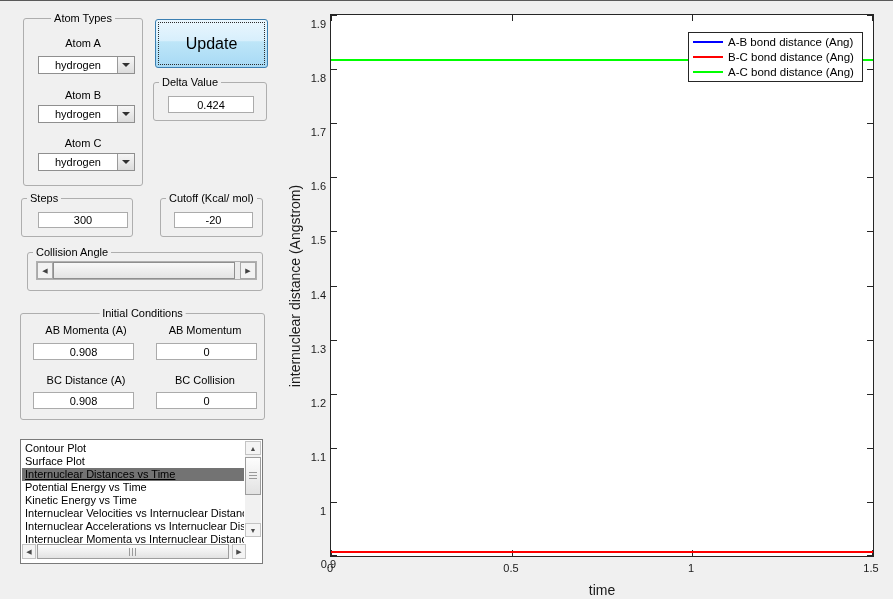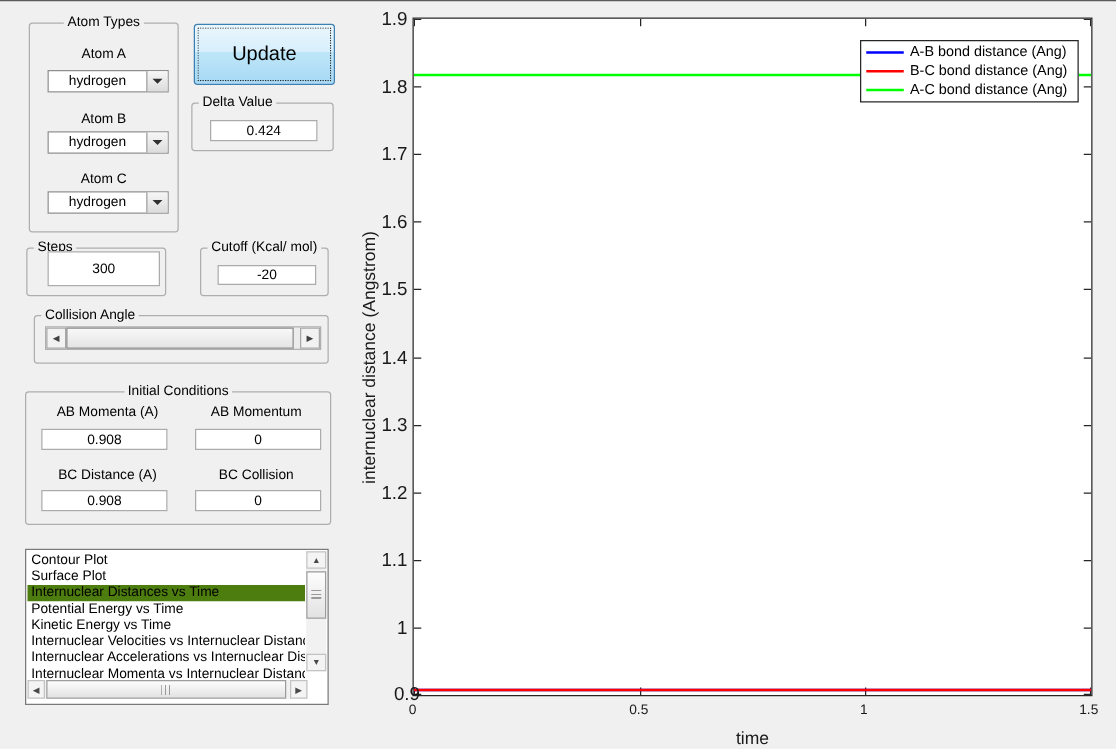--- a/index.html
+++ b/index.html
@@ -81,40 +81,40 @@
     border:1px solid #8f8f8f;
   }
   
   .listbox {
     position:absolute; background:#fff; border:1px solid #7a7a7a;
   }
   .list-item {
     position:absolute; left:1px; right:18px; height:13px; line-height:13px;
     padding-left:3px; white-space:nowrap; overflow:hidden; cursor:default;
   }
-  .list-item.selected { background:#4d7c0f; }
+  .list-item.selected { background:#737373;text-decoration:underline; }
   .sb { position:absolute; background:#f1f1f1; }
   .sb-btn {
     position:absolute; background:#f4f4f4; border:1px solid #c3c3c3;
     display:flex; align-items:center; justify-content:center;
     font-size:7px; color:#4a4a4a;
   }
   .sb-thumb { position:absolute; background:linear-gradient(#fdfdfd,#e2e2e2); border:1px solid #9d9d9d; }
   .grip-v { position:absolute; left:50%; top:50%; transform:translate(-50%,-50%); width:8px; height:8px;
     background:repeating-linear-gradient(to bottom,#9a9a9a 0 1px,transparent 1px 3px); }
   .grip-h { position:absolute; left:50%; top:50%; transform:translate(-50%,-50%); width:8px; height:8px;
     background:repeating-linear-gradient(to right,#9a9a9a 0 1px,transparent 1px 3px); }
   
   .plot-area {
     position:absolute; left:330px; top:13px; width:544px; height:543px;
     background:#fff; border:1px solid #262626; overflow:hidden;
   }
   .tick { position:absolute; background:#262626; }
   .series-line { position:absolute; }
-  .ytick-label { position:absolute; text-align:right; font-size:15px; color:#1a1a1a; }
+  .ytick-label { position:absolute; text-align:right; font-size:11px; color:#1a1a1a;margin-top:11px; }
   .xtick-label { position:absolute; text-align:center; font-size:11px; color:#1a1a1a; }
   .ylabel {
     position:absolute; left:295px; top:285px; white-space:nowrap;
     transform:translate(-50%,-50%) rotate(-90deg); font-size:14px; color:#1a1a1a;
   }
   .xlabel { position:absolute; left:602px; top:581px; transform:translateX(-50%); font-size:14px; color:#1a1a1a; }
   .legend {
     position:absolute; left:688px; top:31px; width:175px; height:50px;
     background:#fff; border:1px solid #262626; z-index:5;
     display:flex; flex-direction:column; justify-content:space-around; padding:2px 4px;
@@ -159,21 +159,21 @@
   </div>
 
   <div class="groupbox" style="left:153px;top:81px;width:114px;height:39px;">
     <span class="gb-title left">Delta Value</span>
     <input class="field" style="left: 14px; top: 13px; width: 86px; height: 17px;" value="0.424">
   </div>
 
 
   <div class="groupbox" style="left:21px;top:197px;width:112px;height:39px;">
     <span class="gb-title left">Steps</span>
-    <input class="field" style="left: 16px; top: 2px; width: 90px; height: 28px;" value="300">
+    <input class="field" style="left: 16px; top: 13px; width: 90px; height: 16px;" value="300">
   </div>
 
   <div class="groupbox" style="left:160px;top:197px;width:103px;height:39px;">
     <span class="gb-title left">Cutoff (Kcal/ mol)</span>
     <input class="field" style="left: 13px; top: 13px; width: 79px; height: 16px;" value="-20">
   </div>
 
   <div class="groupbox" style="left:27px;top:251px;width:236px;height:39px;">
     <span class="gb-title left">Collision Angle</span>
     <div class="slider" style="left:8px;top:8px;width:221px;height:19px;">

